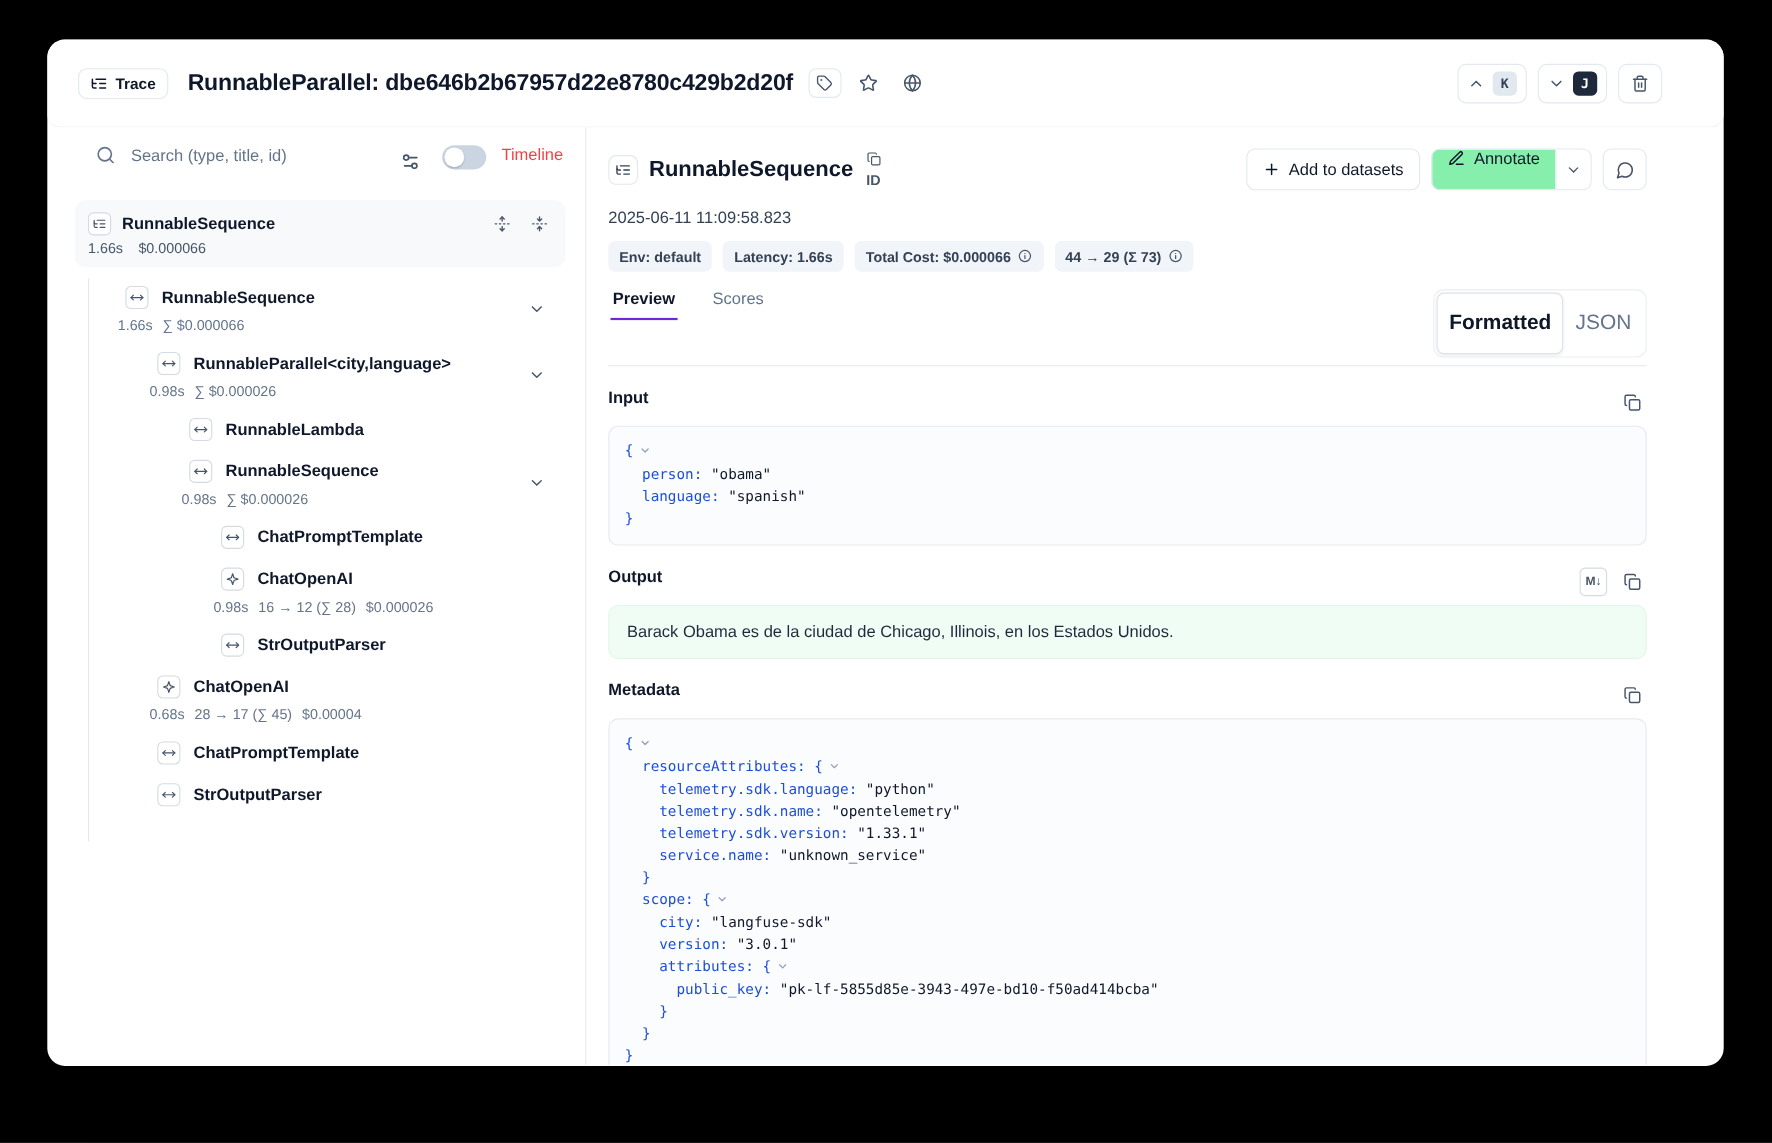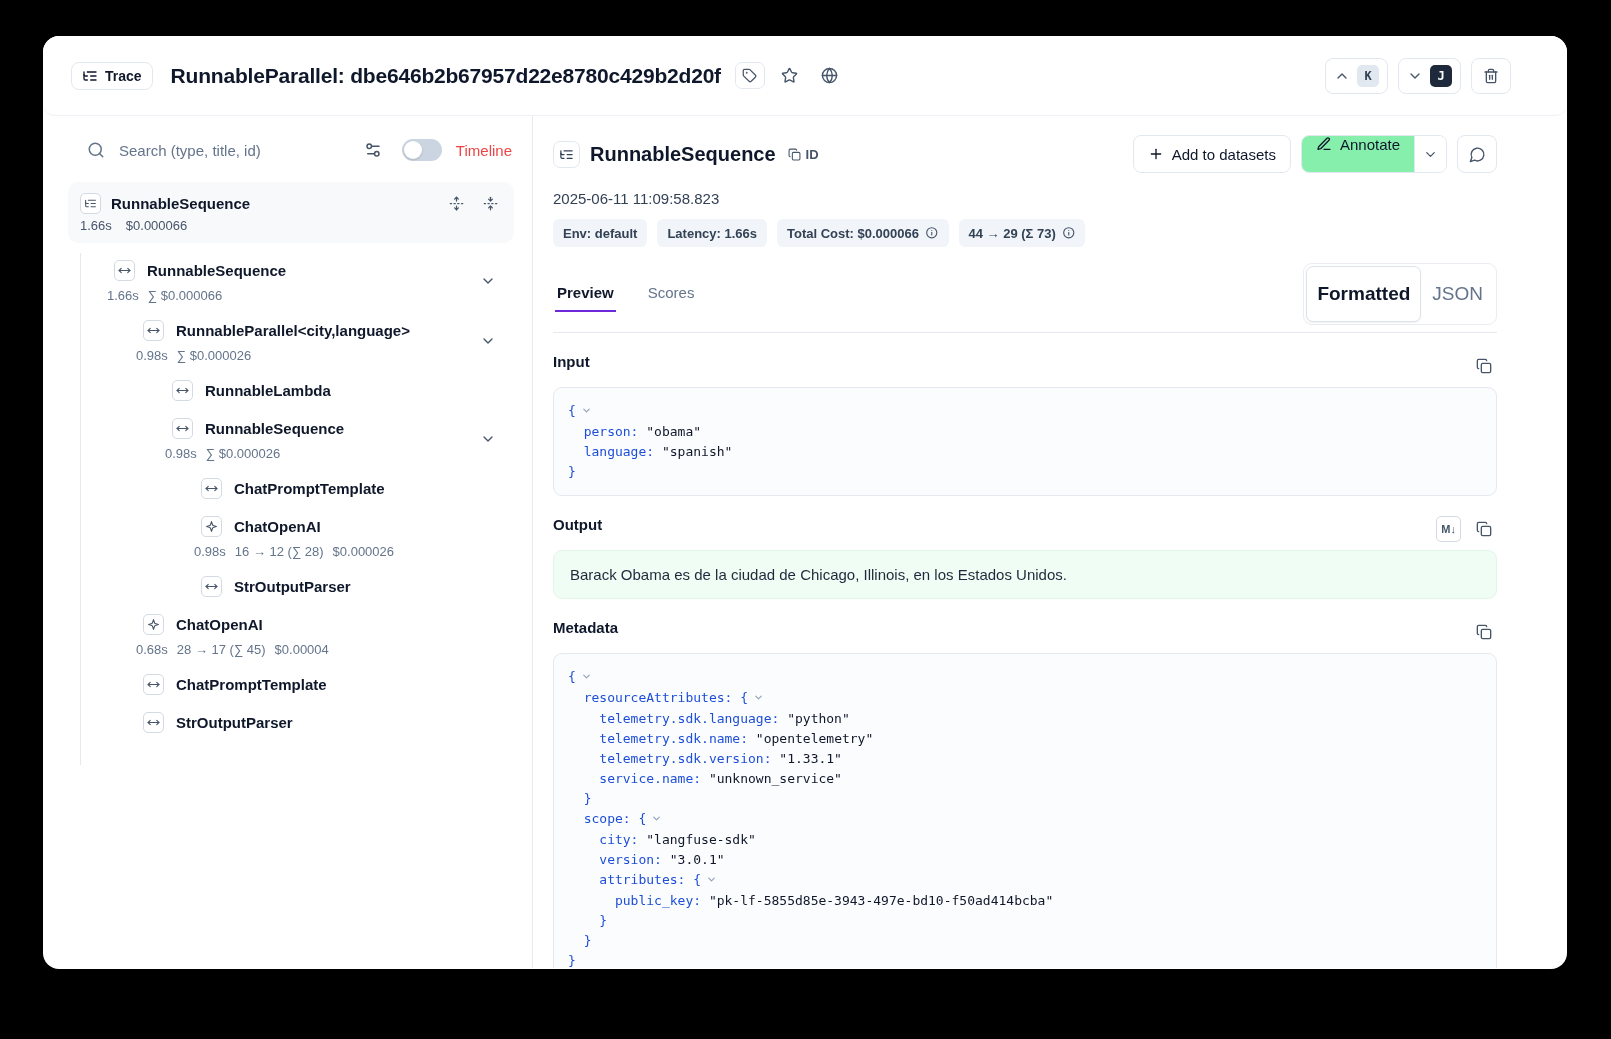--- a/index.html
+++ b/index.html
@@ -35,21 +35,21 @@
   .kbd.dark  { background:#1e293b; color:#fff; }
   .trashbtn { width:40px; height:36px; }
 
   
   .content { display:flex; height:calc(100% - 81px); }
   .sidebar { width:490px; flex-shrink:0; border-right:1px solid #e8ecf1;
              padding-top:16px; overflow:hidden; }
   .main { flex:1; padding:18px 70px 30px 20px; overflow:hidden; }
 
   
-  .searchrow { display:flex; align-items:center; gap:14px; padding:0 20px 0 24px; height:36px; }
+  .searchrow { display:flex; align-items:flex-start; gap:14px; padding:0 20px 0 24px; height:36px; }
   .search { display:flex; align-items:center; gap:14px; flex:1; color:#64748b; padding-left:20px; }
   .search input { border:none; outline:none; background:transparent; font-size:15px;
                   color:#0f172a; flex:1; font-family:inherit; }
   .search input::placeholder { color:#64748b; }
   .toggle { width:40px; height:22px; border-radius:11px; background:#cbd5e1; position:relative;
             cursor:pointer; flex-shrink:0; }
   .toggle .knob { position:absolute; left:2px; top:2px; width:18px; height:18px;
                   border-radius:50%; background:#fff; box-shadow:0 1px 2px rgba(0,0,0,.18); }
   .toggle-label { font-size:15px; color:#ef4444; }
 
@@ -73,42 +73,42 @@
   .tchevron { position:absolute; right:36px; top:50%; transform:translateY(-50%);
               color:#475569; cursor:pointer; }
   .tchevron svg { width:16px; height:16px; }
 
   
   .main-header { display:flex; align-items:center; gap:10px; height:40px; }
   .obs-icon { width:27px; height:27px; border:1px solid #e2e8f0; border-radius:7px;
               display:grid; place-items:center; color:#334155; }
   .obs-title { font-size:20px; font-weight:700; color:#0f172a; }
   .id-chip { display:flex; align-items:center; gap:5px; background:none; border:none;
-             color:#475569; font-size:13px; font-weight:600; cursor:pointer; margin-left:2px; }
+             color:#475569; font-size:13px; font-weight:600; cursor:pointer; margin-left:2px;flex-direction:column; }
   .btn { display:flex; align-items:center; gap:8px; height:38px; padding:0 14px;
          border:1px solid #e2e8f0; border-radius:8px; background:#fff; font-size:15px;
          font-weight:500; color:#0f172a; cursor:pointer; }
   .btn-add { margin-left:auto; }
   .split { display:flex; border:1px solid #e2e8f0; border-radius:8px; overflow:hidden;
            height:38px; background:#fff; }
   .split .btn-main { display:flex; align-items:flex-start; gap:8px; border:none; background:#86efac;
                      padding:0 14px; font-size:15px; font-weight:500; color:#0f172a; cursor:pointer; }
   .split .btn-caret { border:none; border-left:1px solid #e2e8f0; width:32px; background:#fff;
                       display:grid; place-items:center; color:#475569; cursor:pointer; }
   .chatbtn { width:40px; height:38px; }
 
   .timestamp { margin-top:16px; font-size:15px; color:#334155; }
   .badges { display:flex; gap:10px; margin-top:12px; }
   .badge { display:flex; align-items:center; gap:6px; background:#f1f5f9; border-radius:6px;
            height:28px; padding:0 10px; font-size:13px; font-weight:700; color:#334155; }
   .badge .info { color:#475569; display:grid; place-items:center; cursor:pointer; }
   .badge .info svg { width:13.5px; height:13.5px; }
 
   
-  .tabsrow { display:flex; justify-content:space-between; align-items:center;
+  .tabsrow { display:flex; justify-content:space-between; align-items:flex-start;
              border-bottom:1px solid #e5e9ef; margin-top:16px; }
   .tabs { display:flex; gap:30px; padding-left:2px; }
   .tab { background:none; border:none; font-size:15px; padding:0 2px 10px; color:#64748b;
          cursor:pointer; }
   .tab.active { color:#0f172a; font-weight:700; border-bottom:2px solid #6d28d9;
                 margin-bottom:-1px; padding-bottom:9px; }
   .format-toggle { display:flex; align-items:center; margin-bottom:7px; border:1px solid #e9edf2;
                    border-radius:9px; padding:2px; background:#fff; }
   .seg { font-size:19px; font-weight:500; border:1px solid transparent; background:none;
          color:#64748b; padding:16px 10px; border-radius:7px; cursor:pointer; }

